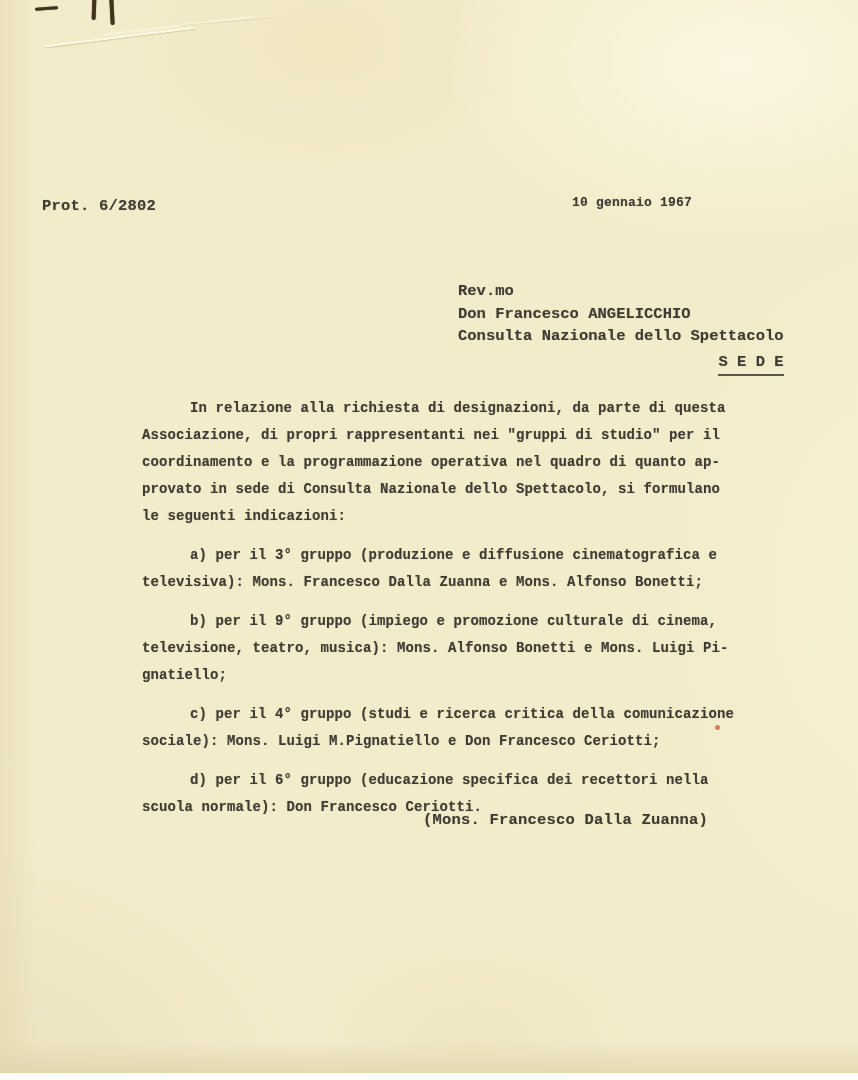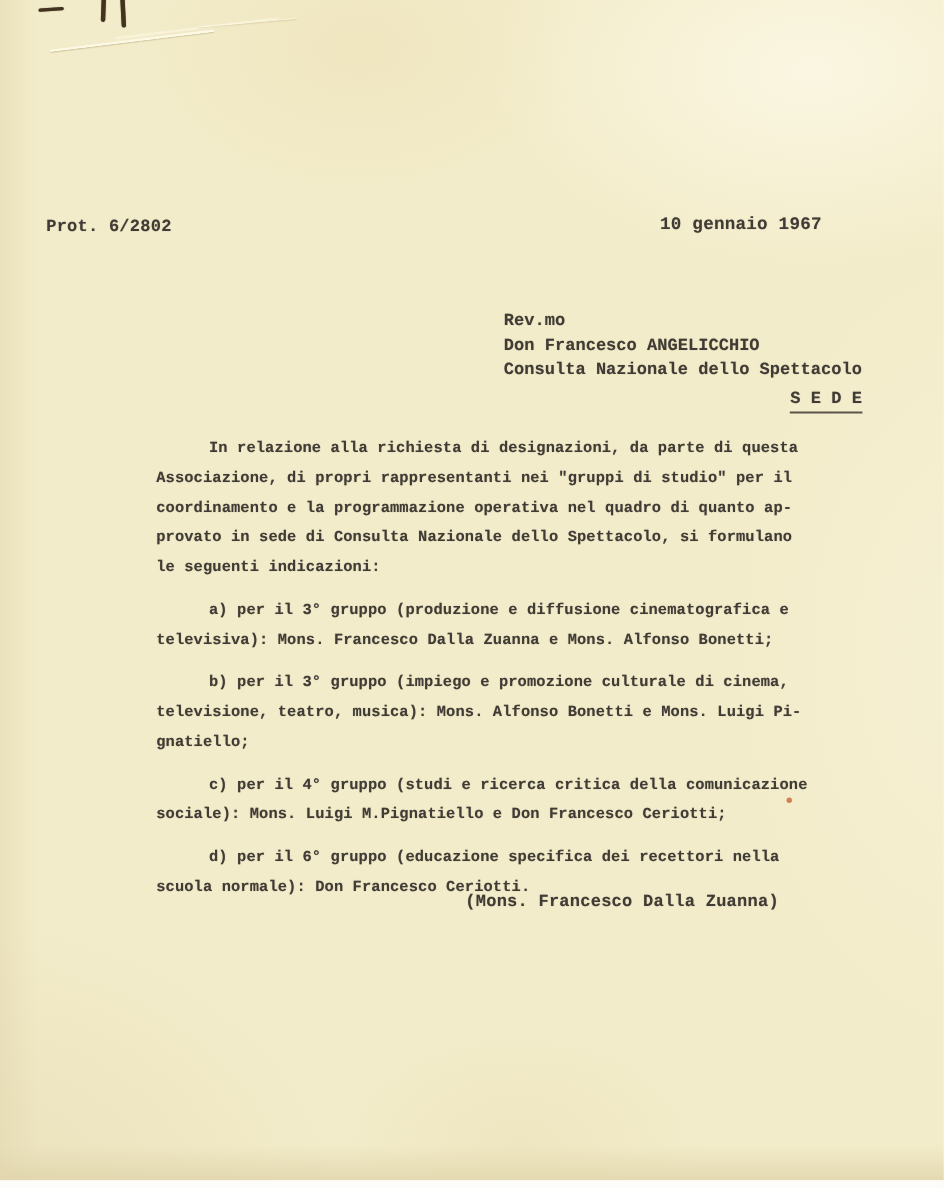--- a/index.html
+++ b/index.html
@@ -22,21 +22,21 @@
       linear-gradient(90deg, rgba(228,217,178,0.55), rgba(228,217,178,0) 4%),
       linear-gradient(0deg, rgba(217,204,160,0.60), rgba(217,204,160,0) 3%),
       #f3ecca;
   }
   .ink {
     color: #403b34;
     font-weight: 700;
     text-shadow: 0 0 1px rgba(62,56,48,0.40);
   }
   .prot { position: absolute; left: 42px; top: 197px; font-size: 15.5px; letter-spacing: 0.2px; }
-  .date { position: absolute; left: 600px; top: 195px; font-size: 16px; letter-spacing: 0.2px; }
+  .date { position: absolute; left: 572px; top: 195px; font-size: 13px; letter-spacing: 0.2px; }
   .recipient { position: absolute; left: 458px; top: 280px; font-size: 15.5px; line-height: 22.5px; }
   .sede { margin-top: 3px; text-align: right; }
   .sede span {
     display: inline-block;
     border-bottom: 2px solid rgba(64,59,52,0.85);
     padding-bottom: 1px;
   }
   .body-text { position: absolute; left: 142px; top: 395px; width: 660px; }
   .para {
     margin: 0 0 12px 0;
@@ -103,21 +103,21 @@
     </div>
 
     <div class="body-text ink">
       <p class="para">In relazione alla richiesta di designazioni, da parte di questa
 Associazione, di propri rappresentanti nei "gruppi di studio" per il
 coordinamento e la programmazione operativa nel quadro di quanto ap-
 provato in sede di Consulta Nazionale dello Spettacolo, si formulano
 le seguenti indicazioni:</p>
       <p class="para">a) per il 3° gruppo (produzione e diffusione cinematografica e
 televisiva): Mons. Francesco Dalla Zuanna e Mons. Alfonso Bonetti;</p>
-      <p class="para">b) per il 3° gruppo (impiego e promozione culturale di cinema,
+      <p class="para">b) per il 9° gruppo (impiego e promozione culturale di cinema,
 televisione, teatro, musica): Mons. Alfonso Bonetti e Mons. Luigi Pi-
 gnatiello;</p>
       <p class="para">c) per il 4° gruppo (studi e ricerca critica della comunicazione
 sociale): Mons. Luigi M.Pignatiello e Don Francesco Ceriotti;</p>
       <p class="para">d) per il 6° gruppo (educazione specifica dei recettori nella
 scuola normale): Don Francesco Ceriotti.</p>
     </div>
 
     <div class="signature ink">(Mons. Francesco Dalla Zuanna)</div>
   </div>

